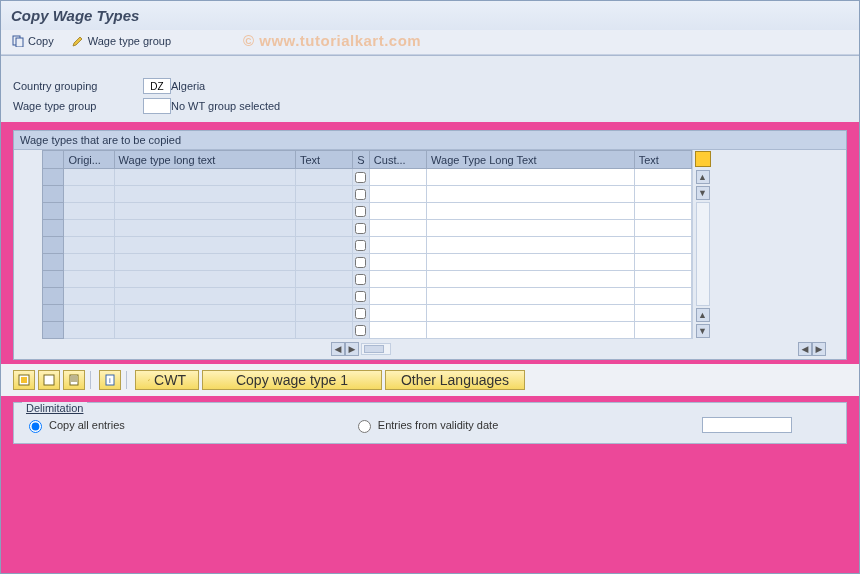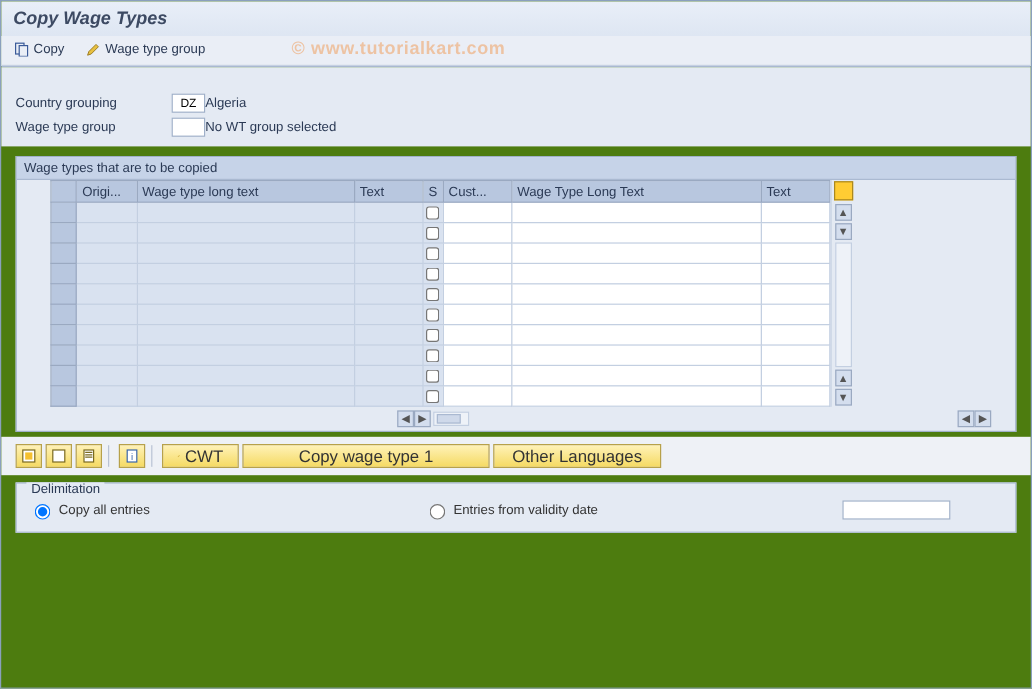--- a/index.html
+++ b/index.html
@@ -1,17 +1,17 @@
 <!DOCTYPE html>
 <html><head>
 <meta charset="utf-8">
 <style>
   * { box-sizing: border-box; }
   body { margin:0; padding:0; font-family: Arial, sans-serif; font-size:11px; background:#fff; color:#333; }
-  .window { width:860px; height:574px; border:1px solid #8aa0bd; background:#4d7c0f; position:relative; overflow:hidden;}
+  .window { width:860px; height:574px; border:1px solid #8aa0bd; background:#ec4899; position:relative; overflow:hidden;}
   .titlebar-wrap {
     background: linear-gradient(#e9eff8, #d4deee);
     border-bottom:1px solid #a9b8d0;
   }
   .titlebar {
     font-size:15px; font-weight:bold; font-style:italic; color:#3d4a63;
     padding:6px 10px;
   }
   .toolbar {
     display:flex; align-items:center; gap:12px;
@@ -89,30 +89,30 @@
   }
   .icon-btn svg { width:12px; height:12px; }
   .sep { width:4px; height:18px; border-left:1px solid #b8c2d4; margin:0 2px;}
   .text-btn {
     height:20px; border:1px solid #b7a14a;
     background:linear-gradient(#fff2b8,#f5da63);
     padding:0 12px; font-size:14px; color:#333;
     display:flex; align-items:center; justify-content:center;
   }
   .cwt-btn { width:64px; display:flex; gap:4px; align-items:center; justify-content:center;}
-  .wide-btn { width:206px; }
+  .wide-btn { width:180px; }
   .med-btn { width:140px; }
 
   .delim-box {
     margin:6px 12px 10px 12px; border:1px solid #aab9d1; background:#e4eaf3;
     position:relative; padding:14px 10px 10px 10px;
   }
   .delim-legend {
     position:absolute; top:-1px; left:8px; background:#e4eaf3; padding:0 4px;
-    font-size:11px; color:#2b3a55;
+    font-size:11px; color:#2b3a55;text-decoration:underline;
   }
   .delim-row { display:flex; align-items:center; gap:24px; }
   .radio-item { display:flex; align-items:center; gap:4px; }
   .radio-gap { width:180px; }
   .date-input { width:90px; height:16px; border:1px solid #9fb0c9; background:#fff; margin-left:180px;}
 </style>
 </head>
 <body>
 
 <div class="window">

